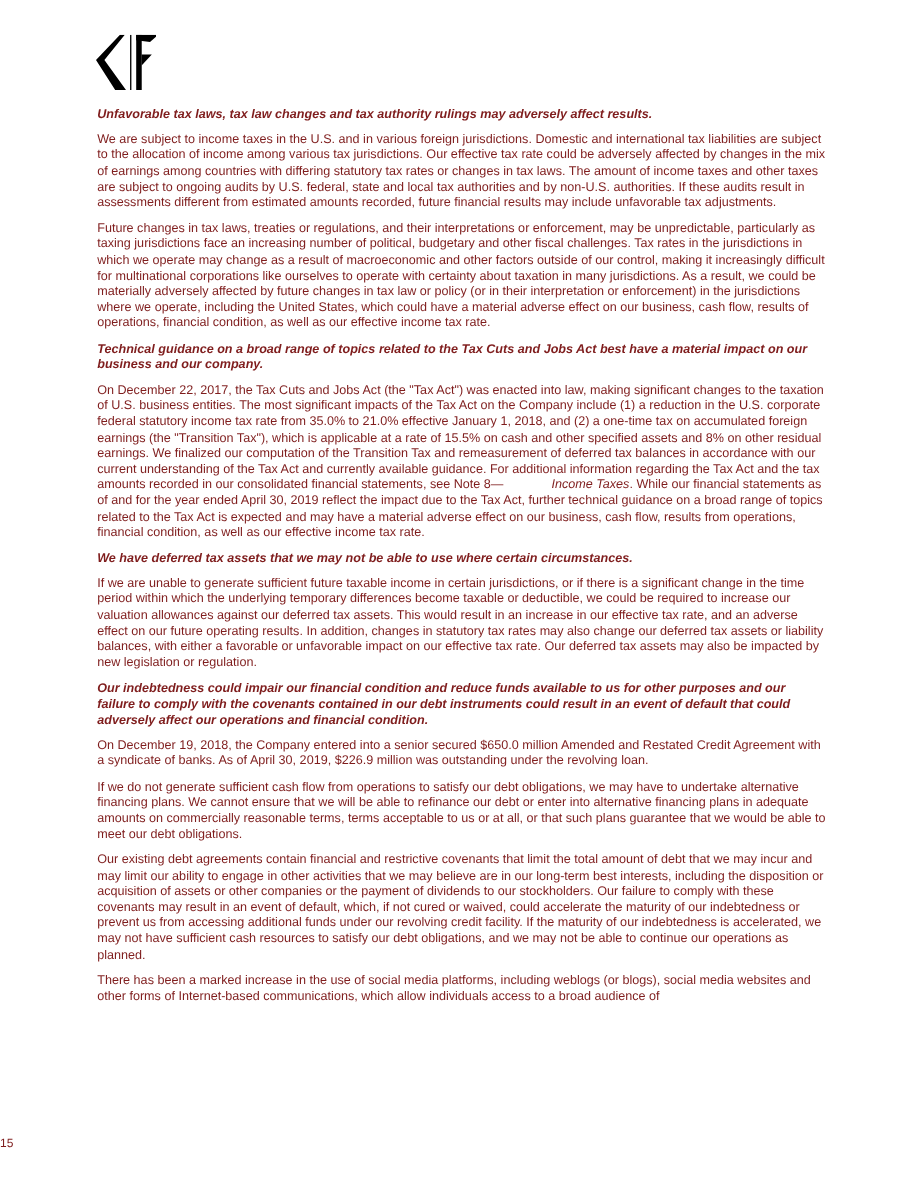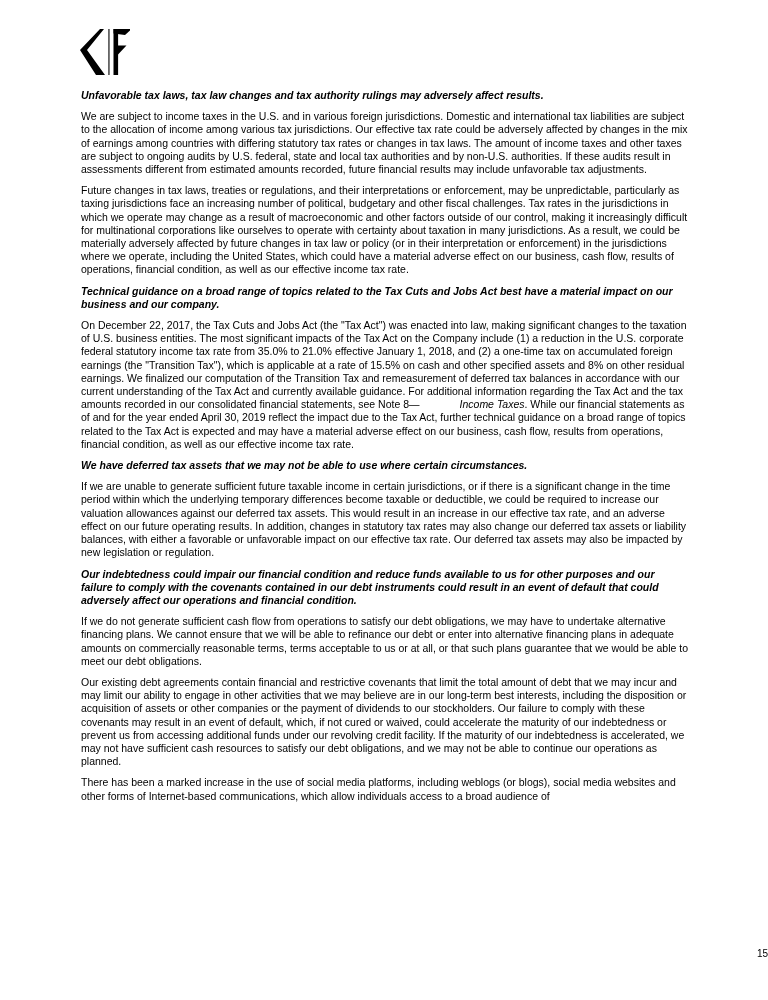--- a/index.html
+++ b/index.html
@@ -2,21 +2,21 @@
 <html><head>
 <meta charset="utf-8">
 <style>
   html, body { margin: 0; padding: 0; background: #ffffff; }
   .page {
     position: relative;
     width: 768px;
     height: 1000px;
     background: #ffffff;
     font-family: "Liberation Sans", sans-serif;
-    color: #000000;
+    color: #7f1d1d;
     overflow: hidden;
   }
   .logo {
     position: absolute;
     left: 80px;
     top: 29px;
     width: 50px;
     height: 48px;
   }
   .content {
@@ -39,21 +39,21 @@
   .content h2.risk-heading {
     font-weight: bold;
     font-style: italic;
   }
   .inline-italic { font-style: italic; padding-left: 40px; }
   .page-number {
     position: absolute;
     left: 0;
     top: 948px;
     width: 768px;
-    text-align: right;
+    text-align: left;
     font-size: 10px;
     line-height: 12px;
   }
 </style>
 </head>
 <body>
 
 <div class="page">
 
   <div class="logo">
@@ -77,20 +77,21 @@
     <p>We are subject to income taxes in the U.S. and in various foreign jurisdictions. Domestic and international tax liabilities are subject to the allocation of income among various tax jurisdictions. Our effective tax rate could be adversely affected by changes in the mix of earnings among countries with differing statutory tax rates or changes in tax laws. The amount of income taxes and other taxes are subject to ongoing audits by U.S. federal, state and local tax authorities and by non-U.S. authorities. If these audits result in assessments different from estimated amounts recorded, future financial results may include unfavorable tax adjustments.</p>
     <p>Future changes in tax laws, treaties or regulations, and their interpretations or enforcement, may be unpredictable, particularly as taxing jurisdictions face an increasing number of political, budgetary and other fiscal challenges. Tax rates in the jurisdictions in which we operate may change as a result of macroeconomic and other factors outside of our control, making it increasingly difficult for multinational corporations like ourselves to operate with certainty about taxation in many jurisdictions. As a result, we could be materially adversely affected by future changes in tax law or policy (or in their interpretation or enforcement) in the jurisdictions where we operate, including the United States, which could have a material adverse effect on our business, cash flow, results of operations, financial condition, as well as our effective income tax rate.</p>
 
     <h2 class="risk-heading">Technical guidance on a broad range of topics related to the Tax Cuts and Jobs Act best have a material impact on our business and our company.</h2>
     <p><span>On December 22, 2017, the Tax Cuts and Jobs Act (the "Tax Act") was enacted into law, making significant changes to the taxation of U.S. business entities. The most significant impacts of the Tax Act on the Company include (1) a reduction in the U.S. corporate federal statutory income tax rate from 35.0% to 21.0% effective January 1, 2018, and (2) a one-time tax on accumulated foreign earnings (the "Transition Tax"), which is applicable at a rate of 15.5% on cash and other specified assets and 8% on other residual earnings. We finalized our computation of the Transition Tax and remeasurement of deferred tax balances in accordance with our current understanding of the Tax Act and currently available guidance. For additional information regarding the Tax Act and the tax amounts recorded in our consolidated financial statements, see Note 8—</span><span class="inline-italic">Income Taxes</span><span>. While our financial statements as of and for the year ended April 30, 2019 reflect the impact due to the Tax Act, further technical guidance on a broad range of topics related to the Tax Act is expected and may have a material adverse effect on our business, cash flow, results from operations, financial condition, as well as our effective income tax rate.</span></p>
 
     <h2 class="risk-heading">We have deferred tax assets that we may not be able to use where certain circumstances.</h2>
     <p>If we are unable to generate sufficient future taxable income in certain jurisdictions, or if there is a significant change in the time period within which the underlying temporary differences become taxable or deductible, we could be required to increase our valuation allowances against our deferred tax assets. This would result in an increase in our effective tax rate, and an adverse effect on our future operating results. In addition, changes in statutory tax rates may also change our deferred tax assets or liability balances, with either a favorable or unfavorable impact on our effective tax rate. Our deferred tax assets may also be impacted by new legislation or regulation.</p>
 
     <h2 class="risk-heading">Our indebtedness could impair our financial condition and reduce funds available to us for other purposes and our failure to comply with the covenants contained in our debt instruments could result in an event of default that could adversely affect our operations and financial condition.</h2>
+    <p>On December 19, 2018, the Company entered into a senior secured $650.0 million Amended and Restated Credit Agreement with a syndicate of banks. As of April 30, 2019, $226.9 million was outstanding under the revolving loan.</p>
     <p>If we do not generate sufficient cash flow from operations to satisfy our debt obligations, we may have to undertake alternative financing plans. We cannot ensure that we will be able to refinance our debt or enter into alternative financing plans in adequate amounts on commercially reasonable terms, terms acceptable to us or at all, or that such plans guarantee that we would be able to meet our debt obligations.</p>
     <p>Our existing debt agreements contain financial and restrictive covenants that limit the total amount of debt that we may incur and may limit our ability to engage in other activities that we may believe are in our long-term best interests, including the disposition or acquisition of assets or other companies or the payment of dividends to our stockholders. Our failure to comply with these covenants may result in an event of default, which, if not cured or waived, could accelerate the maturity of our indebtedness or prevent us from accessing additional funds under our revolving credit facility. If the maturity of our indebtedness is accelerated, we may not have sufficient cash resources to satisfy our debt obligations, and we may not be able to continue our operations as planned.</p>
 
     <p>There has been a marked increase in the use of social media platforms, including weblogs (or blogs), social media websites and other forms of Internet-based communications, which allow individuals access to a broad audience of</p>
 
   </div>
 
   <div class="page-number">15</div>
 
 </div>

